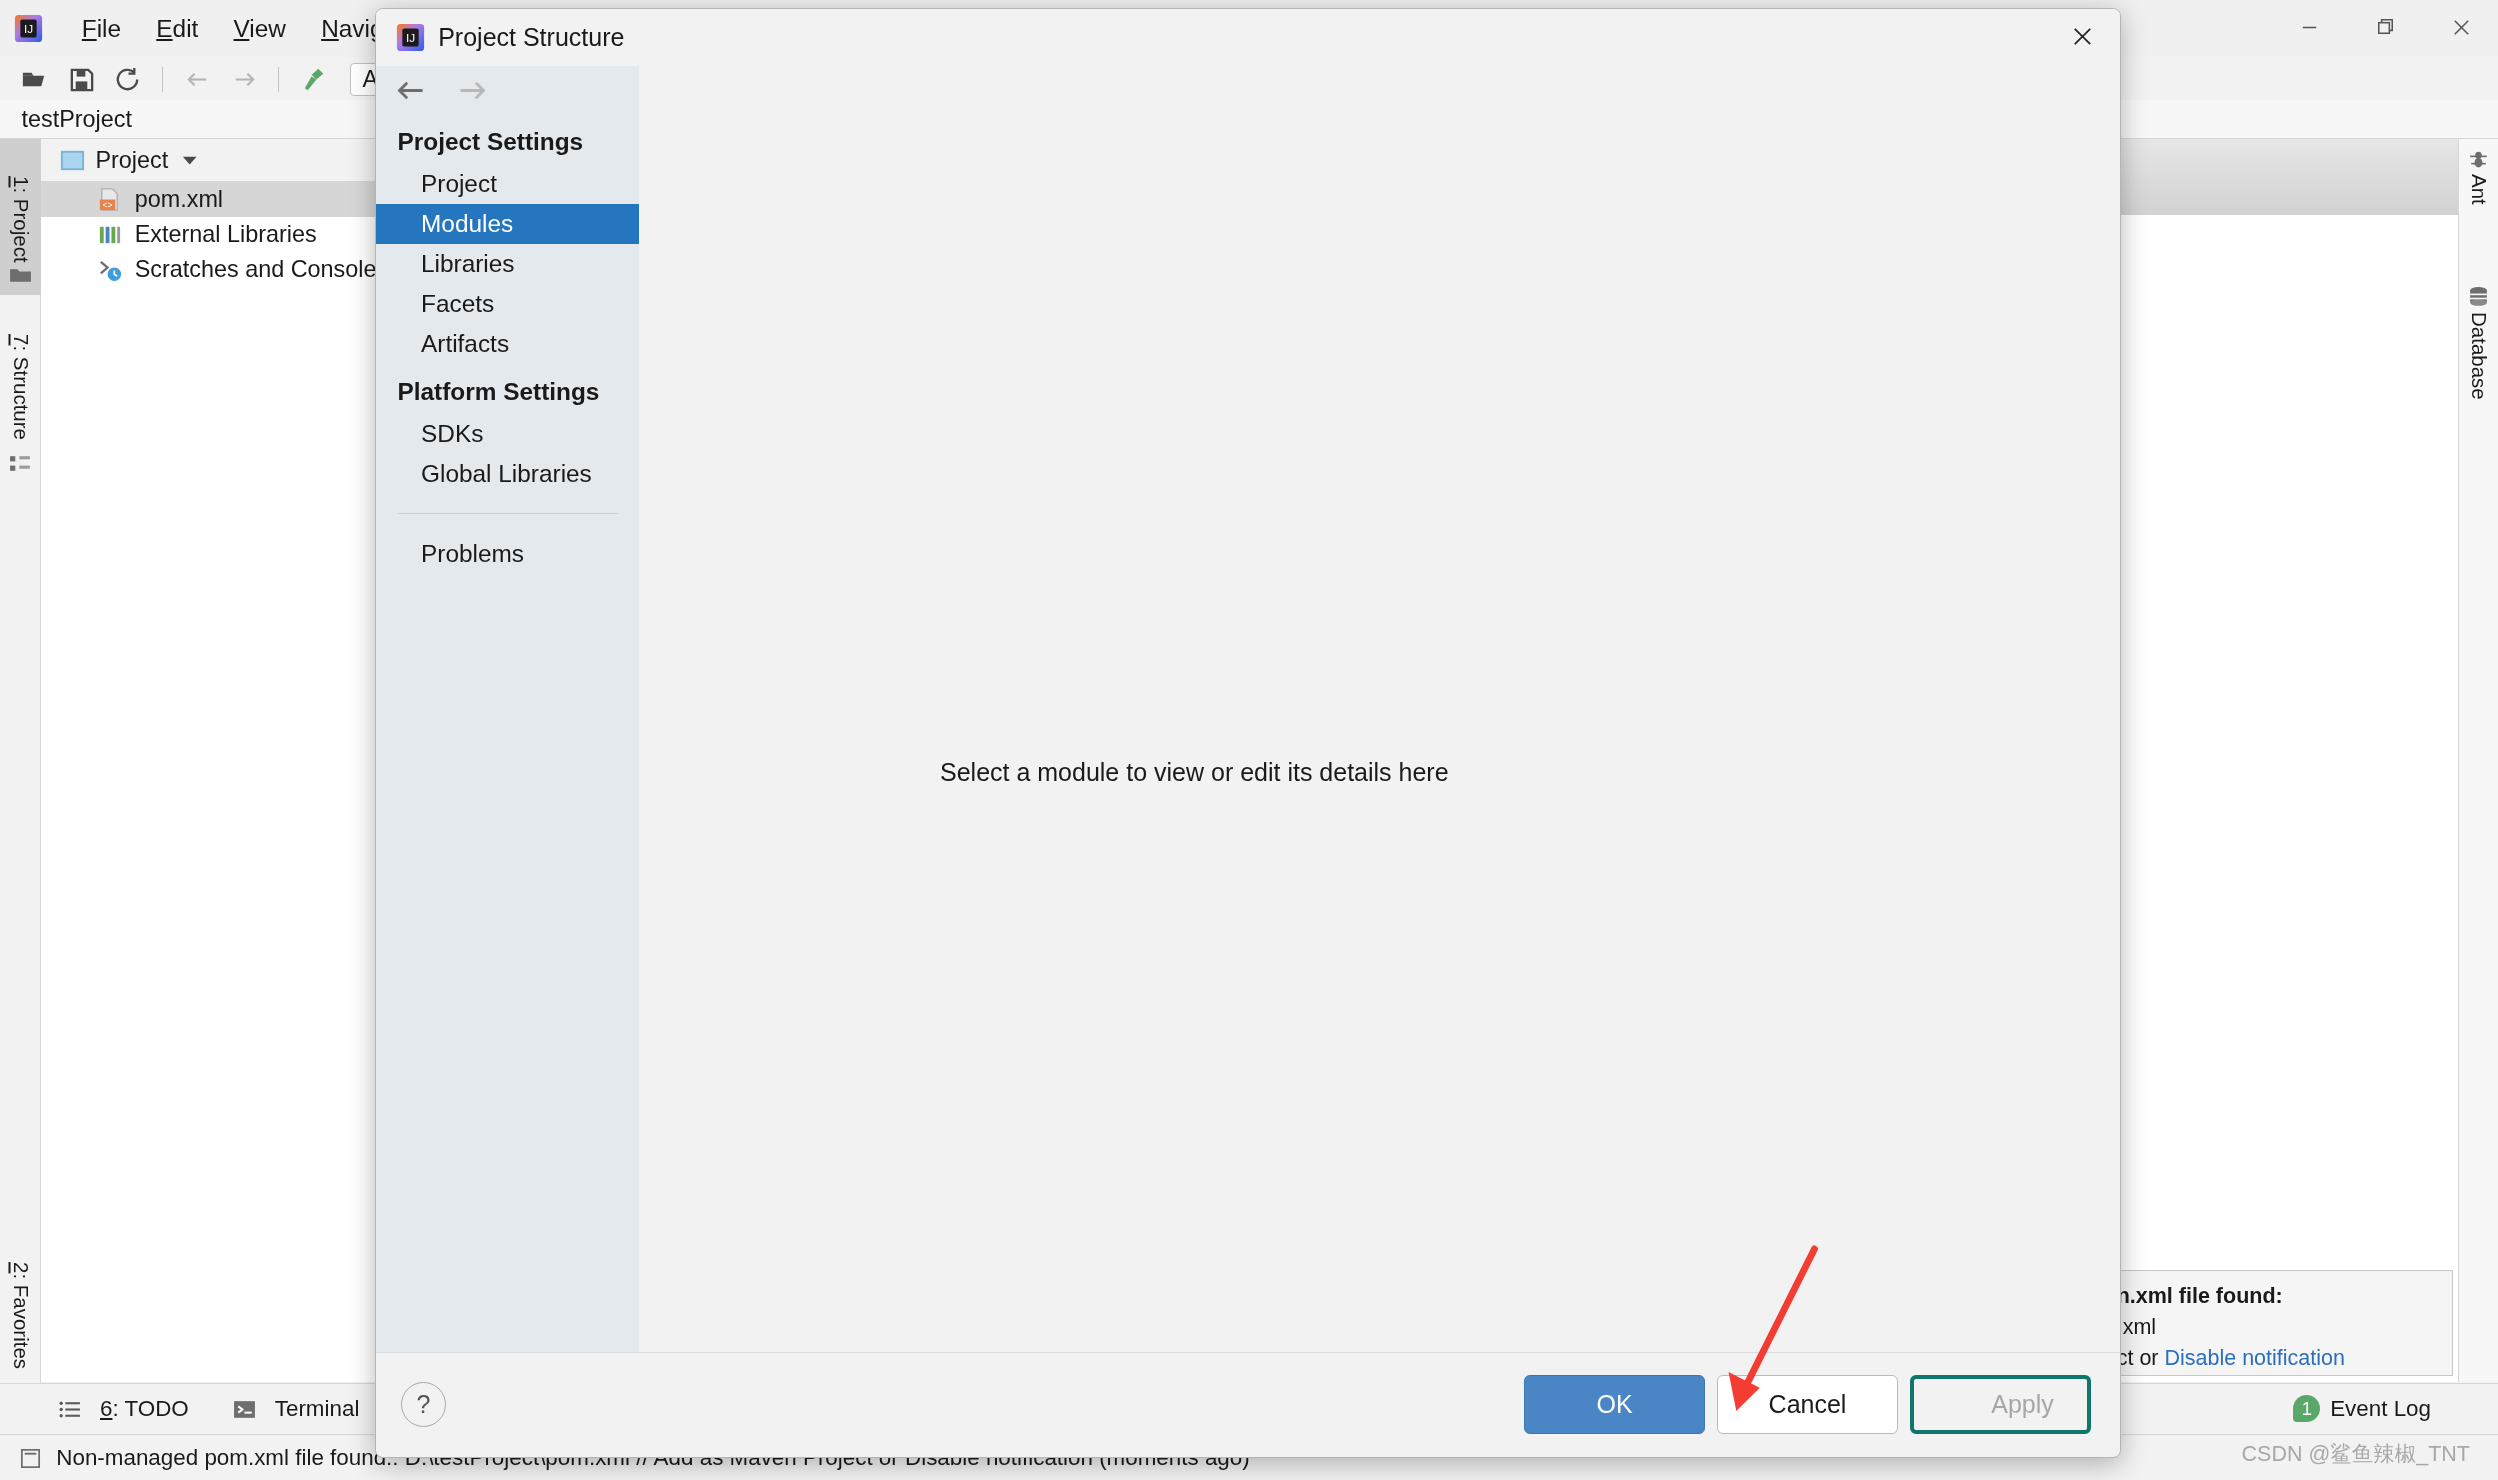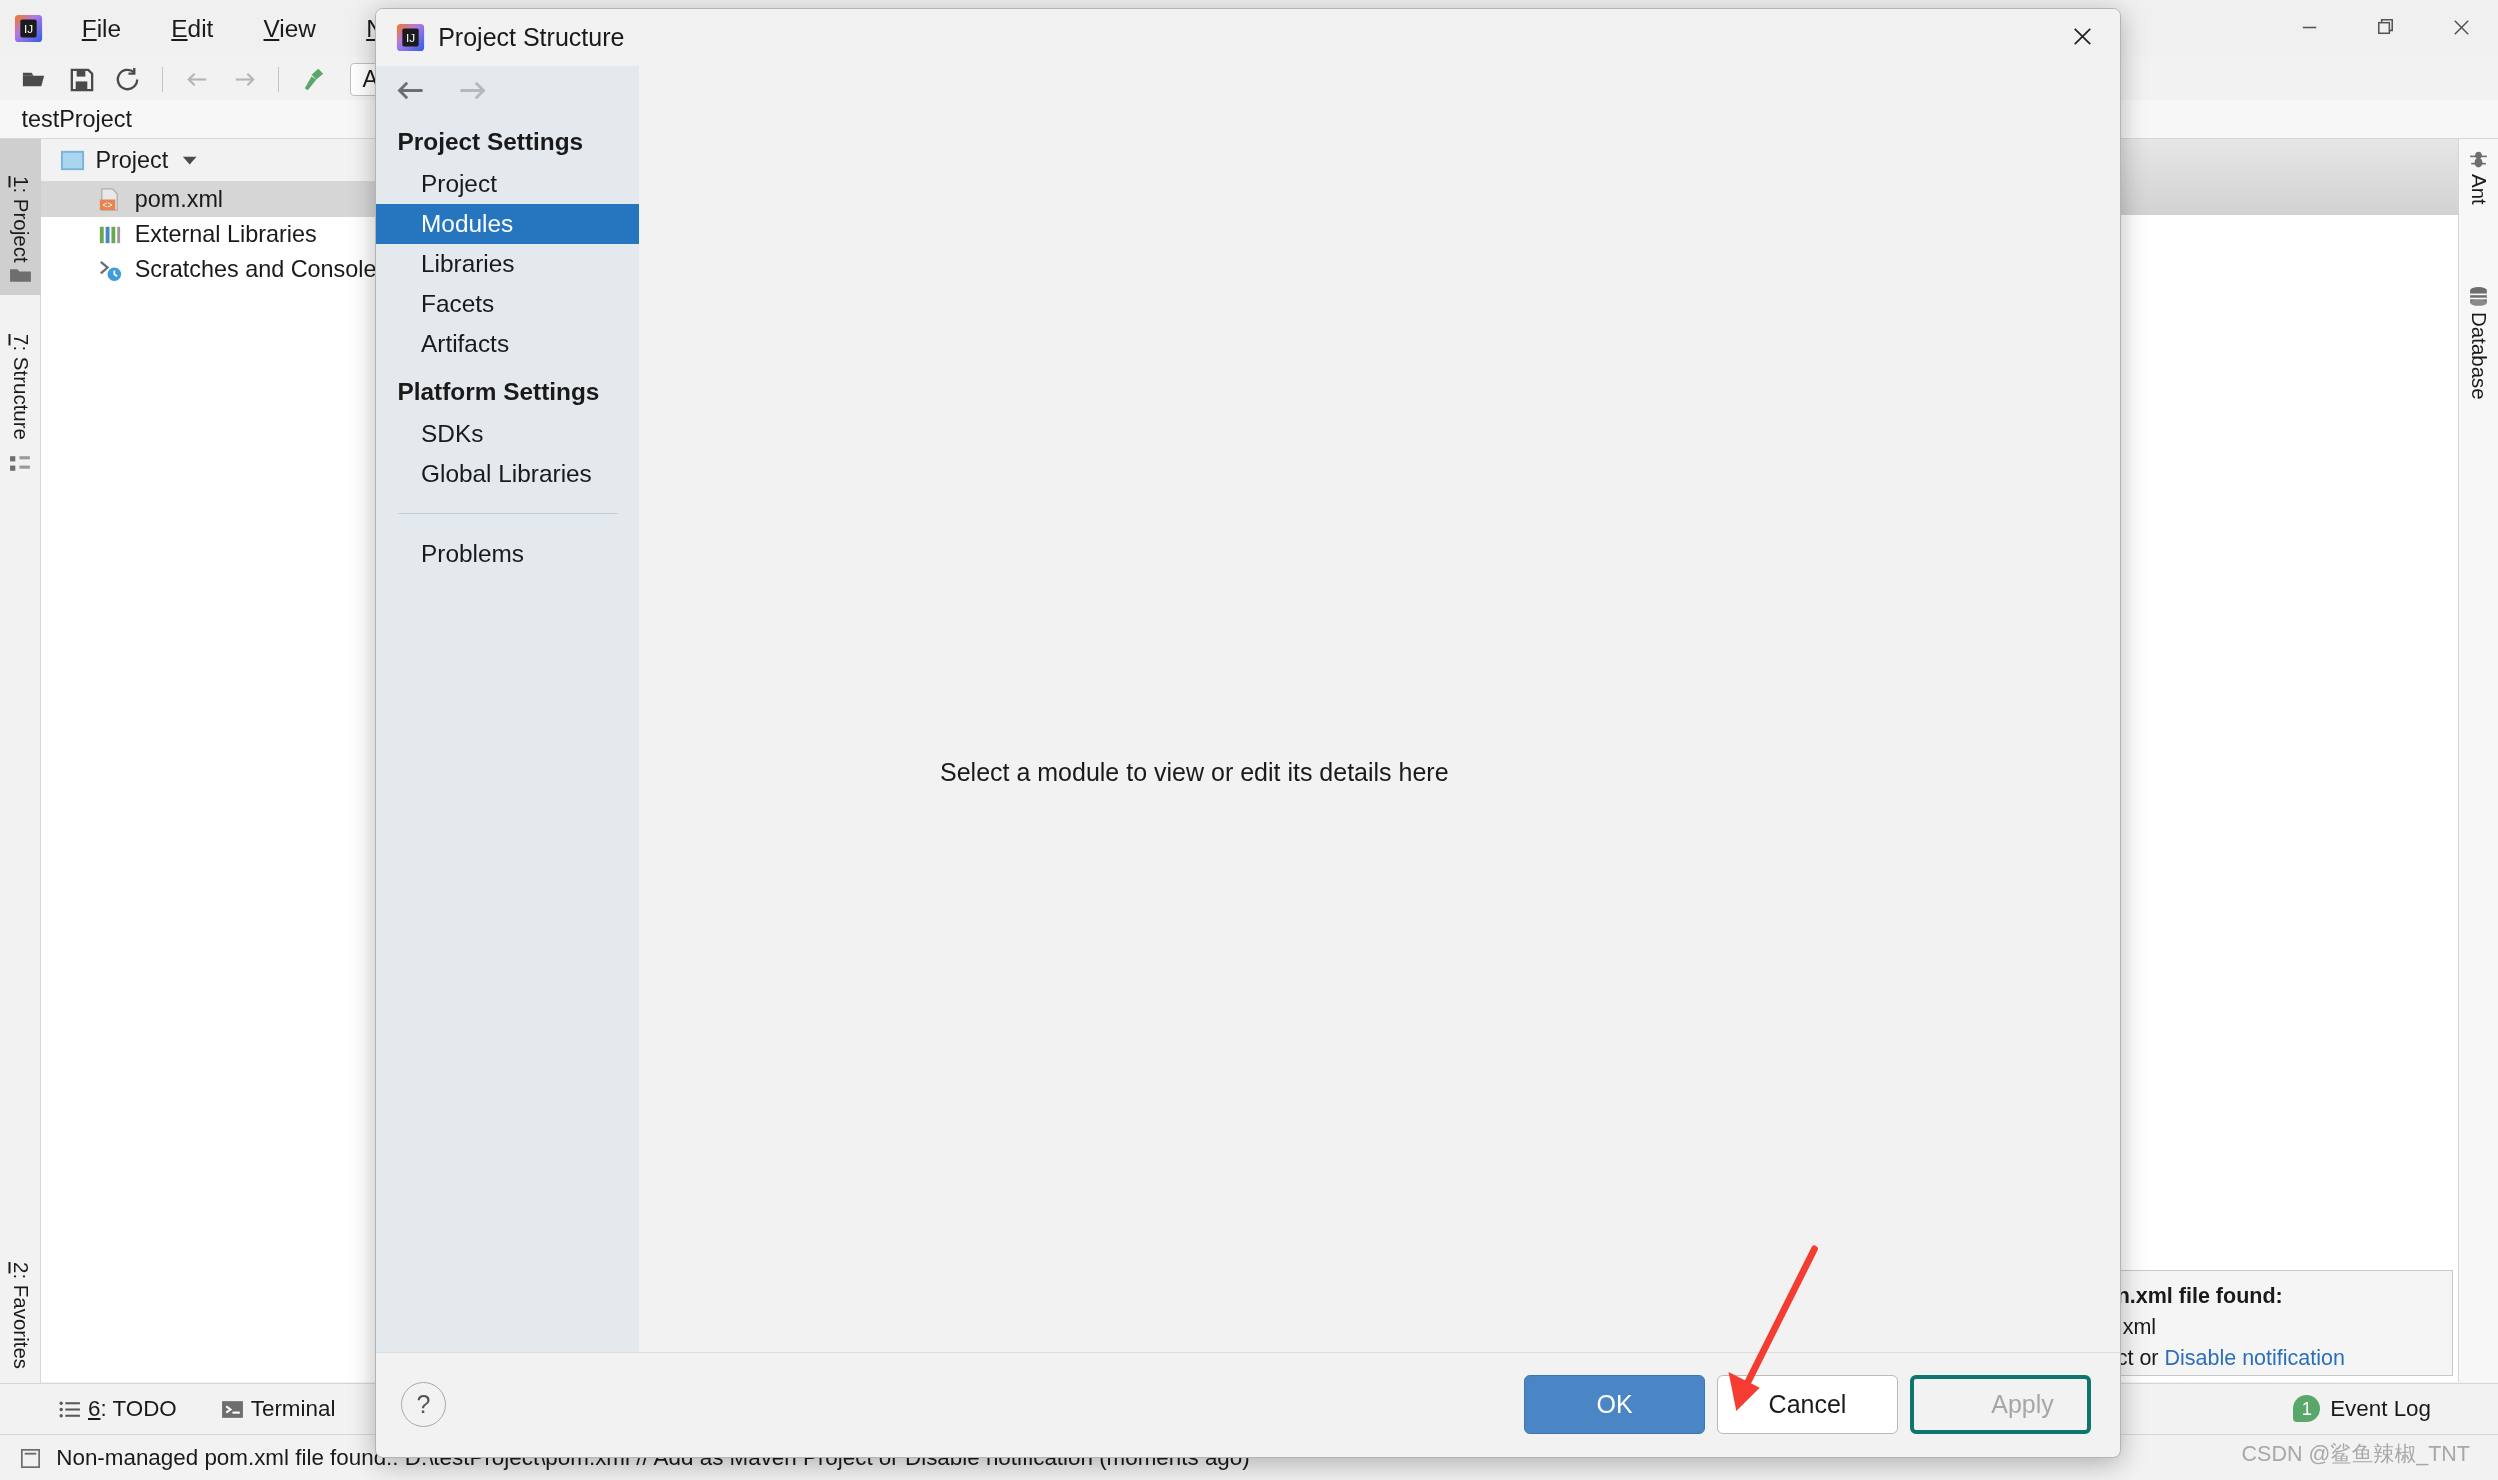--- a/index.html
+++ b/index.html
@@ -10,21 +10,21 @@
     overflow: hidden;
   }
   #app { position: relative; width: 2499px; height: 1480px; }
 
   
   .ide-titlebar {
     position: absolute; left: 0; top: 0; width: 2499px; height: 57px;
     background: #f0f0f0; display: flex; align-items: center;
   }
   .ij-logo { width: 29px; height: 29px; margin-left: 13.7px; flex: none; }
-  .menu-row { display: flex; align-items: center; margin-left: 21.5px; gap: 15px; }
+  .menu-row { display: flex; align-items: center; margin-left: 21.5px; gap: 0px; }
   .menu-item {
     font-size: 24.4px; color: #1a1a1a; padding: 3.9px 17.6px; white-space: nowrap;
   }
   .menu-item u { text-decoration: underline; }
   .win-controls {
     position: absolute; right: 0; top: 0; height: 57px; display: flex;
   }
   .win-btn {
     width: 76px; height: 55px; display: flex; align-items: center; justify-content: center;
     color: #555;
@@ -120,21 +120,21 @@
   }
   .balloon b { font-weight: bold; }
   .balloon a { color: #2a6fbb; text-decoration: none; }
 
   
   .bottom-tabs {
     position: absolute; left: 0; top: 1383px; width: 2499px; height: 51px;
     background: #f2f2f2; border-top: 1px solid #d6d6d6;
     display: flex; align-items: center; padding-left: 57px; gap: 43px;
   }
-  .btab { display: flex; align-items: center; gap: 6px; font-size: 22.4px; color: #1a1a1a; }
+  .btab { display: flex; align-items: center; gap: 18px; font-size: 22.4px; color: #1a1a1a; }
   .btab u { text-decoration: underline; }
   .btab-ico { width: 25px; height: 25px; }
   .event-log {
     position: absolute; right: 68px; top: 1383px; height: 51px;
     display: flex; align-items: center; gap: 9.8px; font-size: 22.4px; color: #1a1a1a;
   }
   .badge-1 {
     width: 27px; height: 27px; border-radius: 50% 50% 50% 3.9px; background: #59a869;
     color: #fff; font-size: 18.5px; display: flex; align-items: center; justify-content: center;
   }

